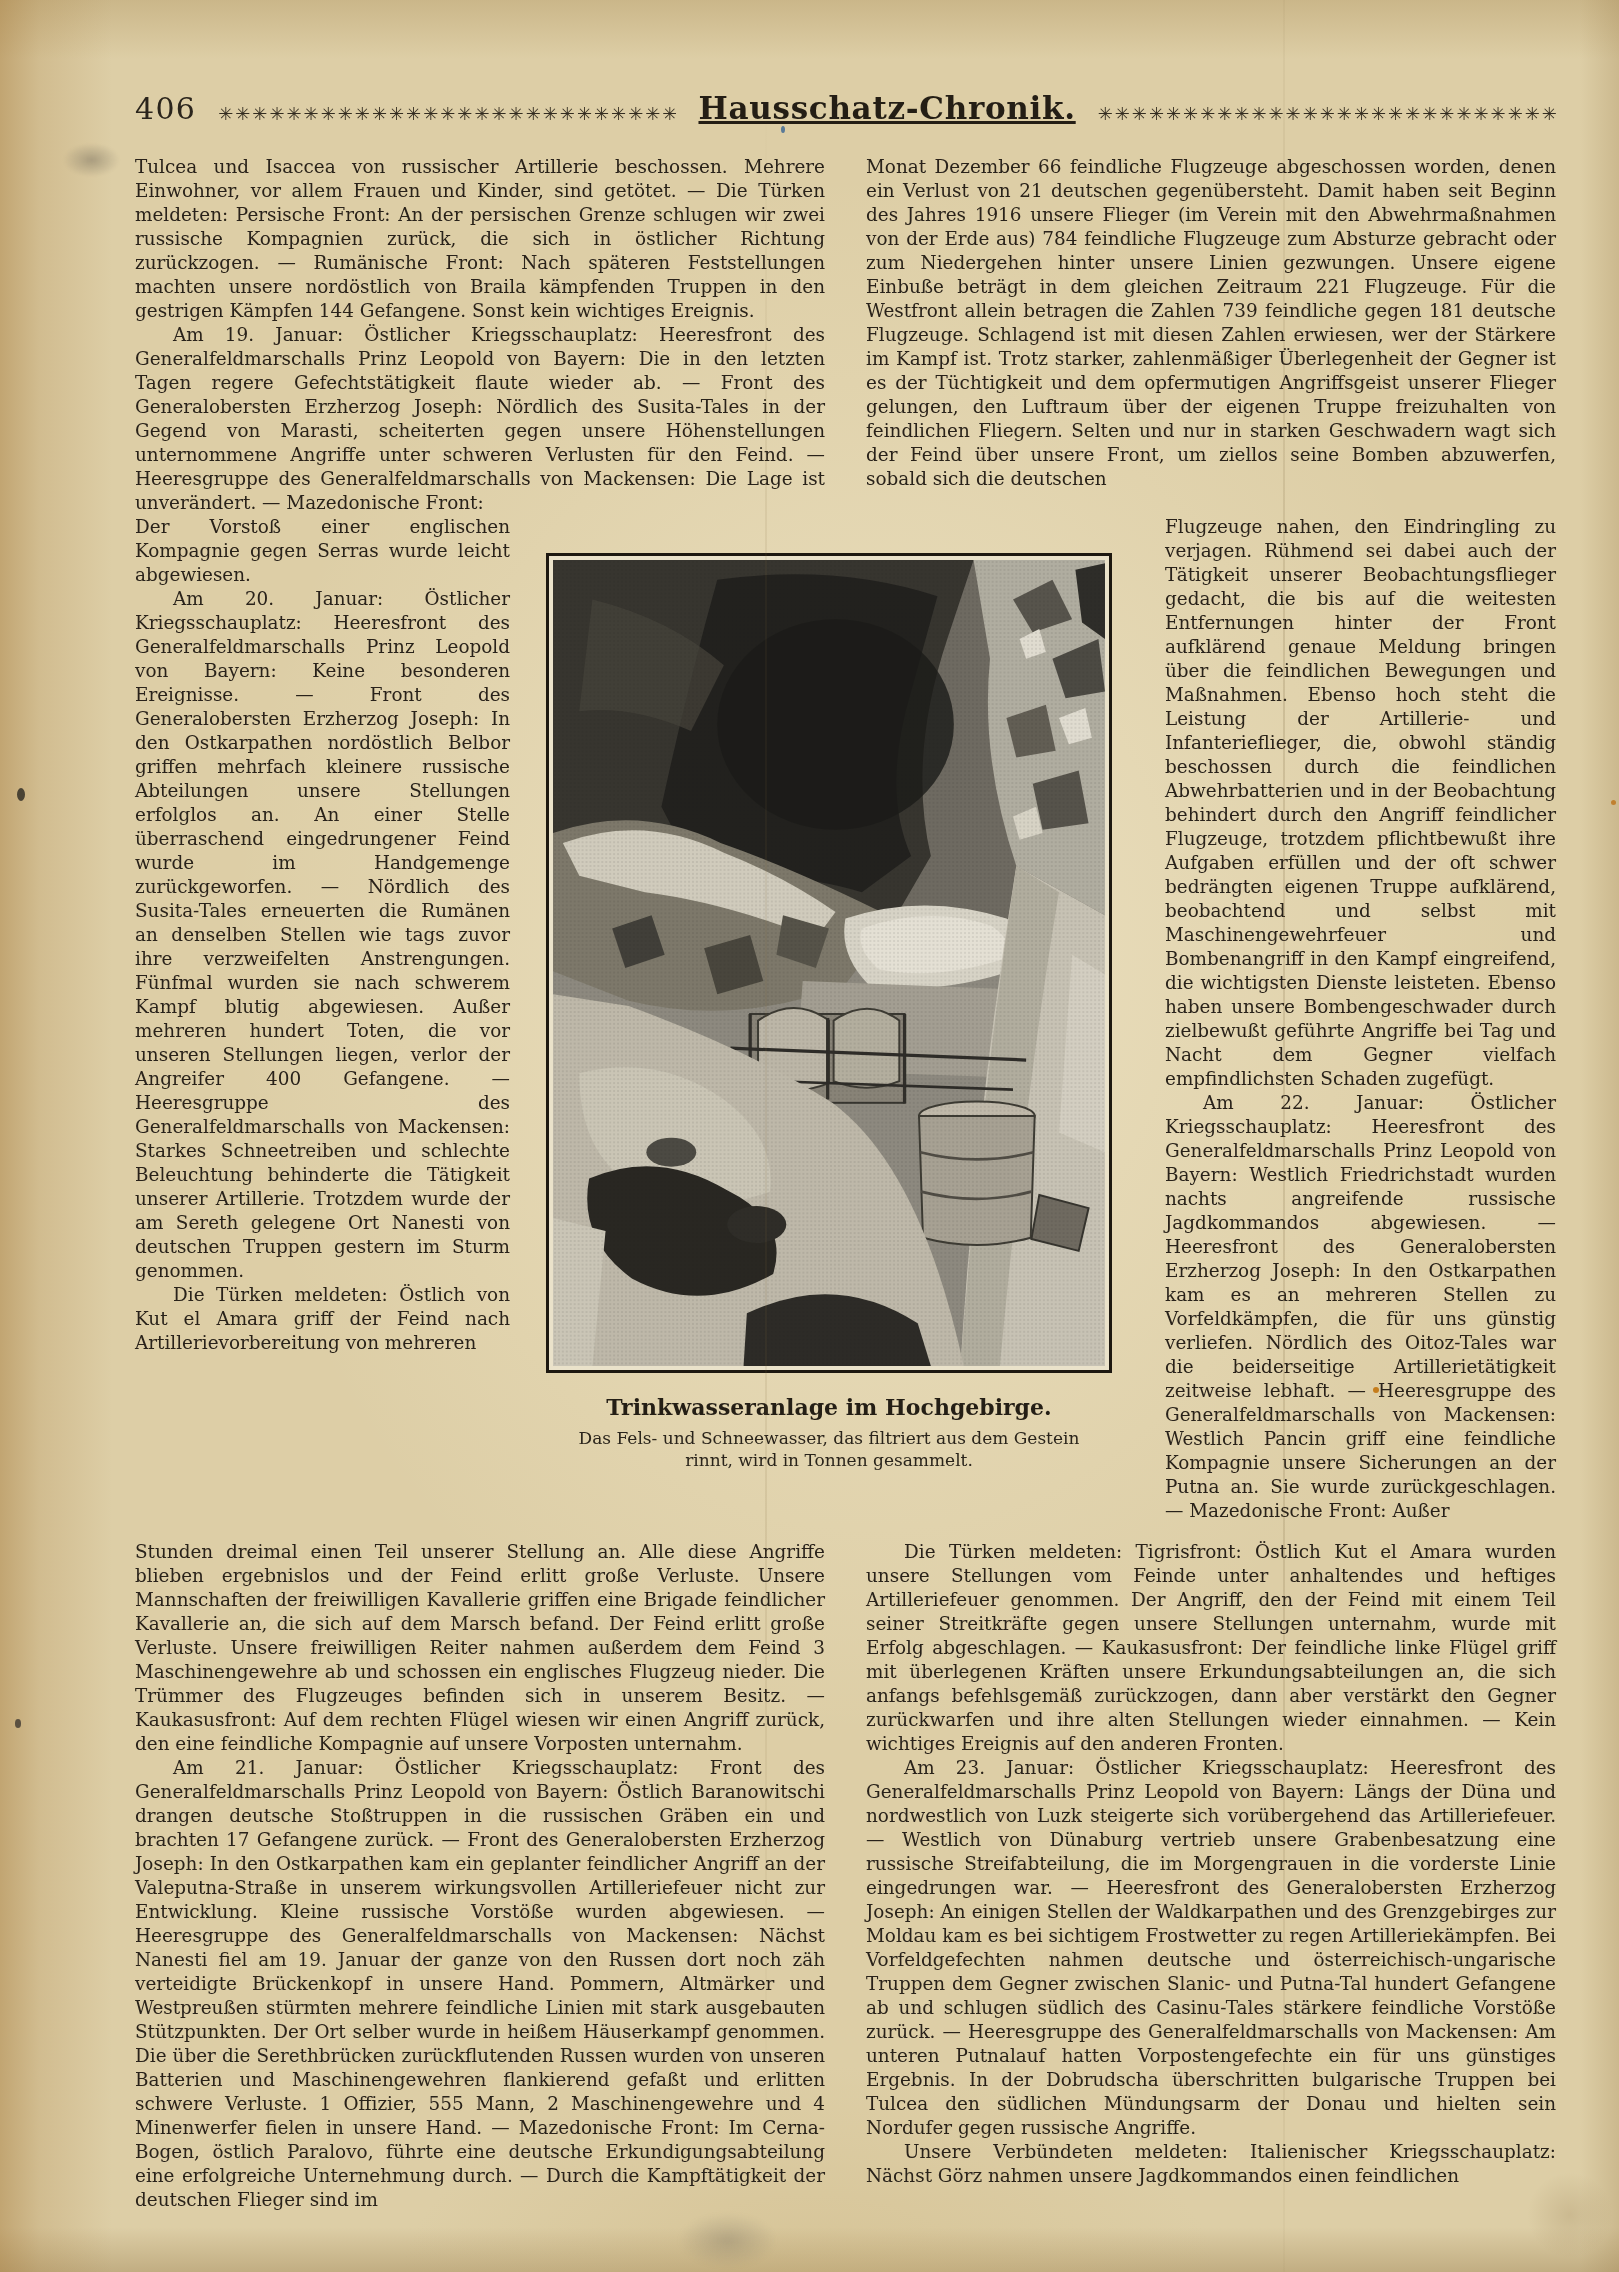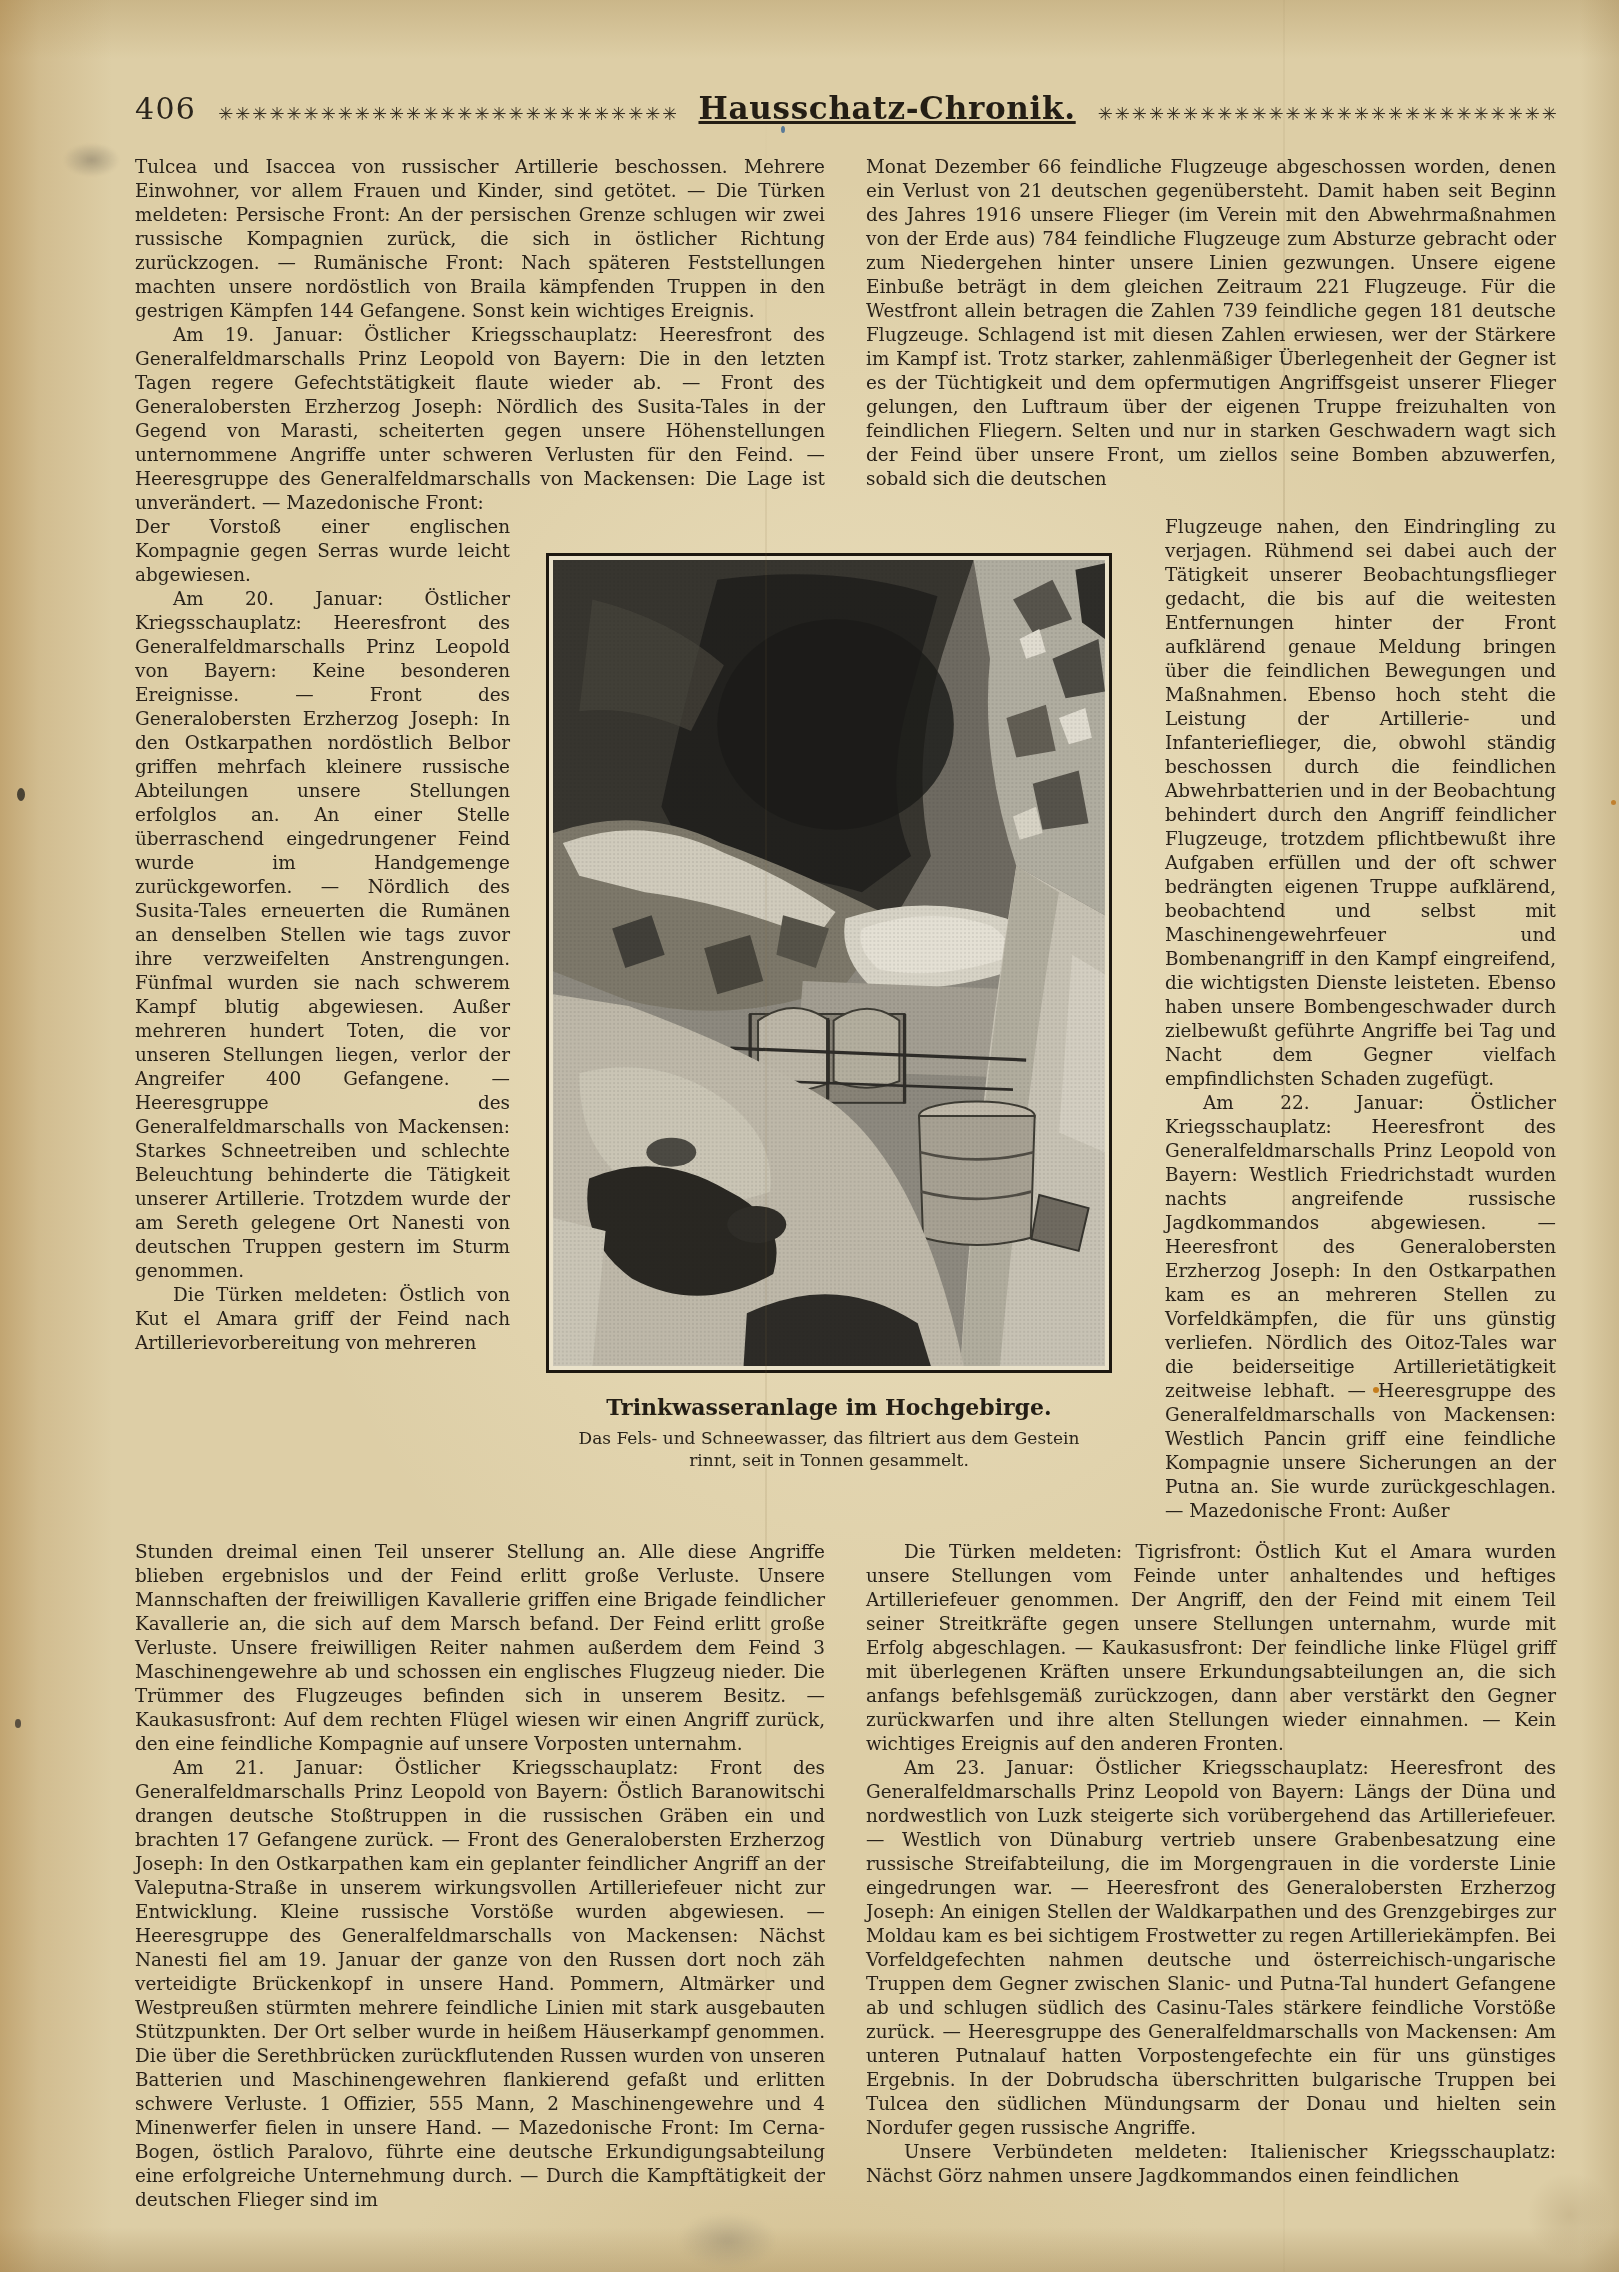--- a/index.html
+++ b/index.html
@@ -170,21 +170,21 @@
           <ellipse cx="180" cy="900" rx="38" ry="22" fill="#33312a" opacity="0.85"></ellipse>
           <path d="M295,1145 Q430,1080 555,1160 L575,1225 H290 Z" fill="#2a2822"></path>
           <path d="M0,1000 L80,1020 L60,1225 H0 Z" fill="#cfcab9"></path>
 
           <rect x="0" y="0" width="840" height="1225" fill="#6d7a86" opacity="0.05"></rect>
           <rect x="0" y="0" width="840" height="1225" fill="url(#ht)"></rect>
         </svg>
       </div>
       <div class="caption">
         <p class="cap-title">Trinkwasseranlage im Hochgebirge.</p>
-        <p class="cap-sub">Das Fels- und Schneewasser, das filtriert aus dem Gestein rinnt, seit in Tonnen gesammelt.</p>
+        <p class="cap-sub">Das Fels- und Schneewasser, das filtriert aus dem Gestein rinnt, wird in Tonnen gesammelt.</p>
       </div>
     </div>
 
     <div class="nr">
       <p class="body">Flugzeuge nahen, den Eindringling zu verjagen. Rühmend sei dabei auch der Tätigkeit unserer Beobachtungsflieger gedacht, die bis auf die weitesten Entfernungen hinter der Front aufklärend genaue Meldung bringen über die feindlichen Bewegungen und Maßnahmen. Ebenso hoch steht die Leistung der Artillerie- und Infanterieflieger, die, obwohl ständig beschossen durch die feindlichen Abwehrbatterien und in der Beobachtung behindert durch den Angriff feindlicher Flugzeuge, trotzdem pflichtbewußt ihre Aufgaben erfüllen und der oft schwer bedrängten eigenen Truppe aufklärend, beobachtend und selbst mit Maschinengewehrfeuer und Bombenangriff in den Kampf eingreifend, die wichtigsten Dienste leisteten. Ebenso haben unsere Bombengeschwader durch zielbewußt geführte Angriffe bei Tag und Nacht dem Gegner vielfach empfindlichsten Schaden zugefügt.</p>
       <p class="body indent">Am 22. Januar: Östlicher Kriegsschauplatz: Heeresfront des Generalfeldmarschalls Prinz Leopold von Bayern: Westlich Friedrichstadt wurden nachts angreifende russische Jagdkommandos abgewiesen. — Heeresfront des Generalobersten Erzherzog Joseph: In den Ostkarpathen kam es an mehreren Stellen zu Vorfeldkämpfen, die für uns günstig verliefen. Nördlich des Oitoz-Tales war die beiderseitige Artillerietätigkeit zeitweise lebhaft. — Heeresgruppe des Generalfeldmarschalls von Mackensen: Westlich Pancin griff eine feindliche Kompagnie unsere Sicherungen an der Putna an. Sie wurde zurückgeschlagen. — Mazedonische Front: Außer</p>
     </div>
   </section>
 
   <section class="sec-bot">

